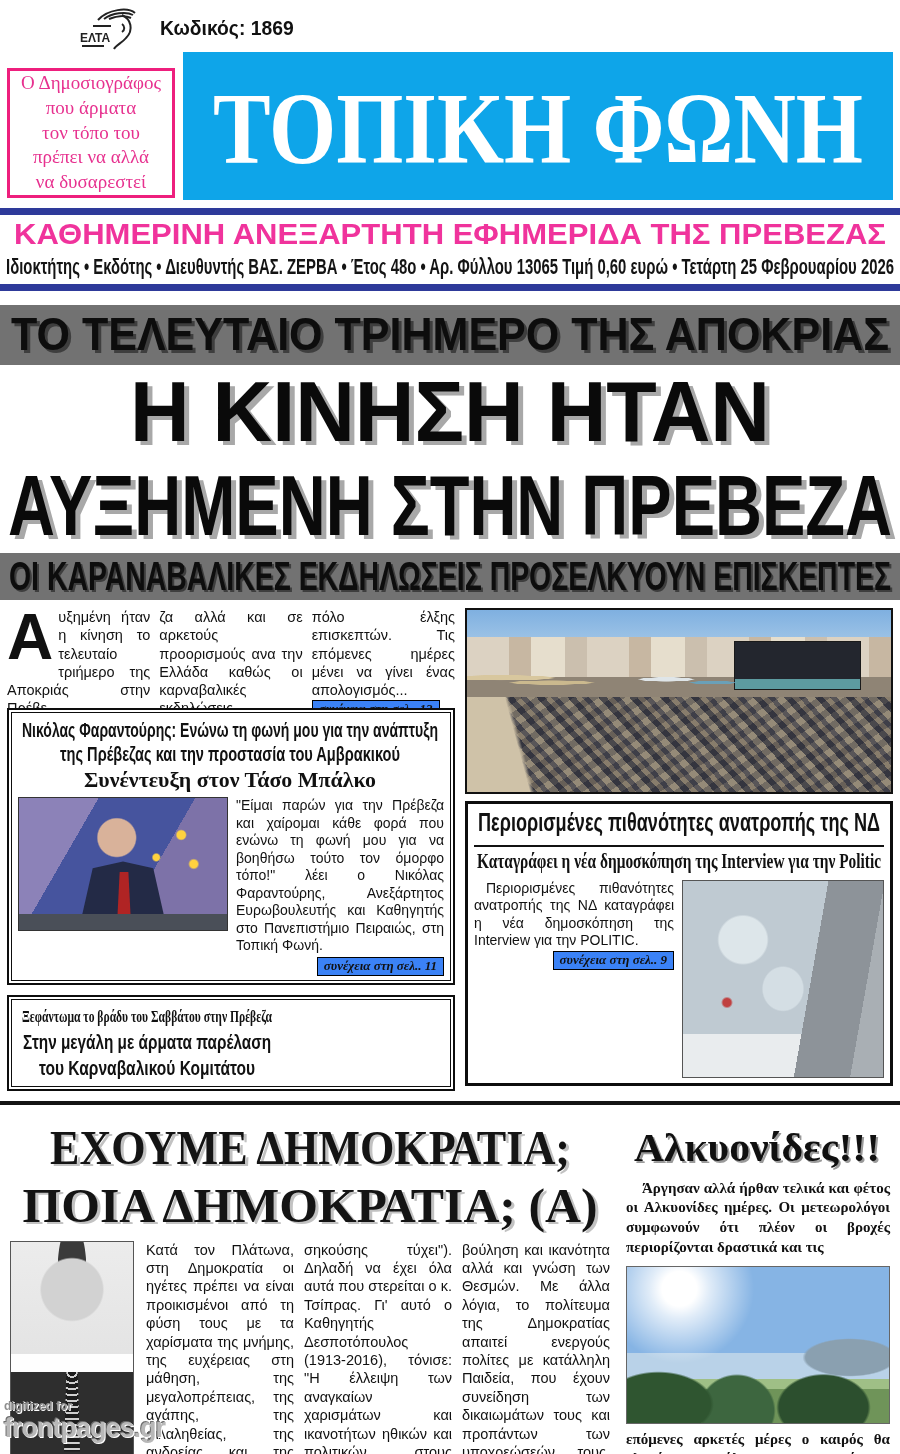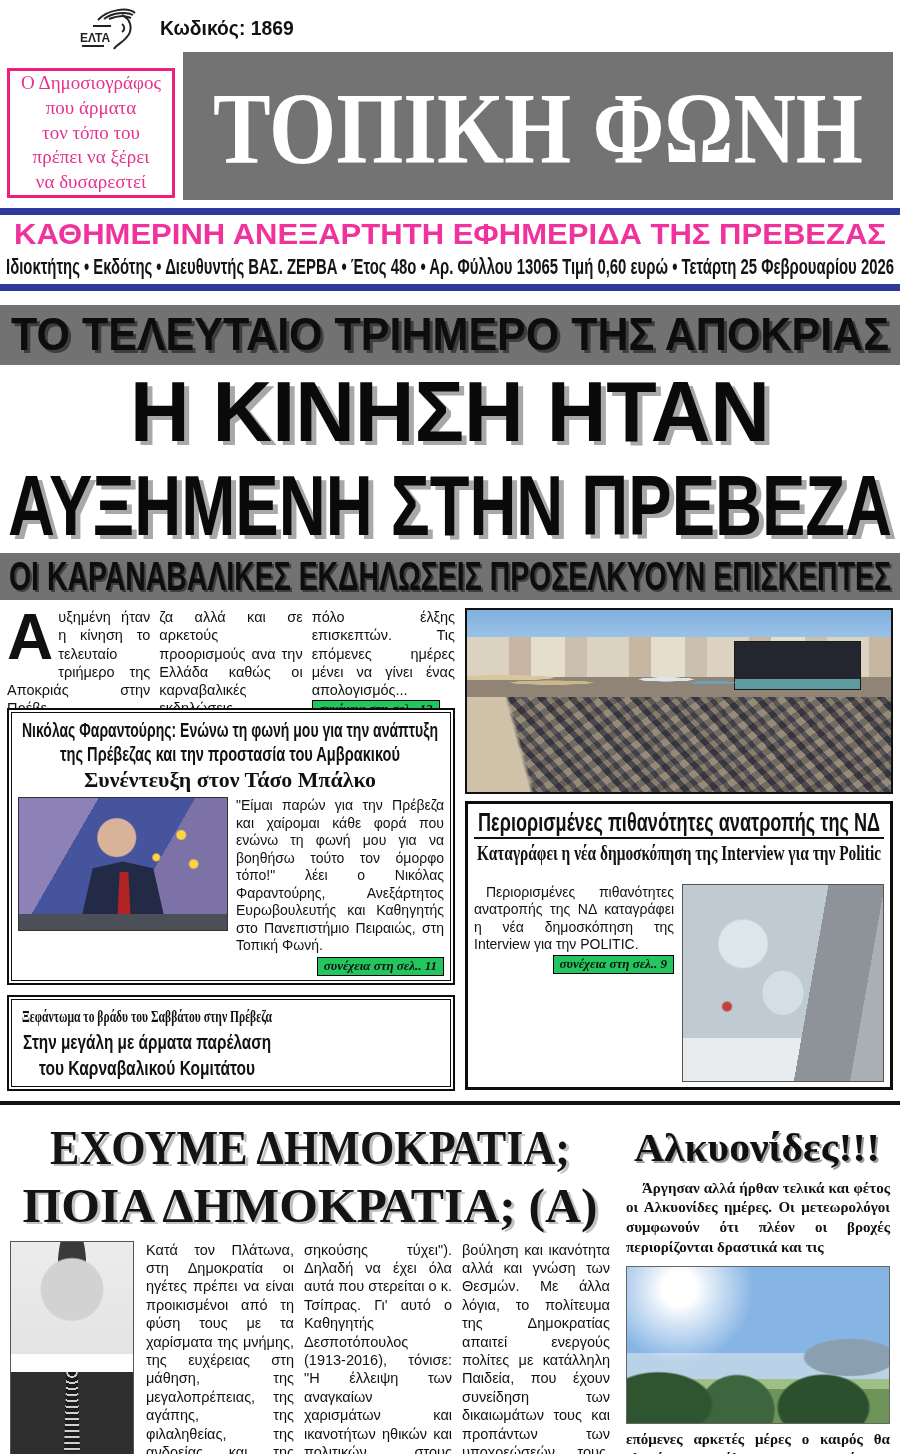--- a/index.html
+++ b/index.html
@@ -16,21 +16,21 @@
   .elta-logo text { font:bold 12px "Liberation Sans",sans-serif; fill:#222; stroke:none; }
   .code-label { font-weight:bold; font-size:21px; letter-spacing:0; transform:scaleX(.92); transform-origin:left; }
 
   
   .mastrow { display:flex; gap:8px; padding:0 7px; height:152px; }
   .motto-box {
     width:168px; margin-top:16px; height:130px; border:3px solid #ee1f7d;
     display:flex; flex-direction:column; justify-content:center; align-items:center;
     font-family:"Liberation Serif", serif; font-size:19px; color:#e7318f; line-height:1.3;
   }
-  .masthead { flex:1; background:#737373; display:flex; align-items:center; justify-content:center; height:148px; }
+  .masthead { flex:1; background:#0ea5e9; display:flex; align-items:center; justify-content:center; height:148px; }
   .masthead text { font-family:"Liberation Serif",serif; font-weight:bold; fill:#fff; }
 
   .rule-blue { height:7px; background:#2e3a9a; margin-top:4px; }
   .fit-line { display:block; }
   .subtitle-svg text { font-family:"Liberation Sans",sans-serif; font-weight:bold; fill:#f0339c; }
   .info-svg text { font-family:"Liberation Sans",sans-serif; font-weight:bold; fill:#141414; }
 
   
   .graybar { background:#727272; margin-top:14px; }
   .graybar text { font-family:"Liberation Sans",sans-serif; font-weight:bold; }
@@ -61,21 +61,21 @@
   }
   .iv-photo .suit { position:absolute; bottom:0; left:22%; width:56%; height:52%;
     background:#232a46; clip-path:polygon(12% 100%, 24% 10%, 50% 0, 76% 10%, 88% 100%); }
   .iv-photo .tie { position:absolute; bottom:0; left:47%; width:7%; height:44%; background:#b22, #b22; background:#b02424; clip-path:polygon(20% 0,80% 0,100% 100%,0 100%); }
   .iv-photo .desk { position:absolute; bottom:0; left:0; width:100%; height:12%; background:#4a4f58; }
   .iv-text { flex:1; font-size:14px; line-height:1.25; text-align:justify; }
 
   .cont-row { text-align:right; margin-top:2px; }
   .cont-box {
     display:inline-block; border:1px solid #000; padding:0 6px 1px;
-    font:bold italic 13px "Liberation Serif", serif; background:#22c55e;
+    font:bold italic 13px "Liberation Serif", serif; background:#3b82f6;
   }
 
   .parade-box { margin-top:10px; }
   .parade-flex { display:flex; gap:8px; align-items:center; }
   .parade-photo { width:168px; height:84px; position:relative; border:1px solid #333; overflow:hidden;
     background:
       radial-gradient(ellipse at 28% 32%, #d98a4f 0 16%, rgba(217,138,79,0) 17%),
       radial-gradient(circle at 30% 26%, #e8b07a 0 9%, rgba(232,176,122,0) 10%),
       radial-gradient(circle at 62% 20%, #cf4f9d 0 4%, rgba(207,79,157,0) 5%),
       radial-gradient(circle at 78% 30%, #4fc0cf 0 4%, rgba(79,192,207,0) 5%),
@@ -104,24 +104,24 @@
       radial-gradient(ellipse at 20% 55%, #cbb98e 0 8%, rgba(203,185,142,0) 9%),
       radial-gradient(ellipse at 47% 45%, #dfe5e8 0 8%, rgba(223,229,232,0) 9%),
       radial-gradient(ellipse at 58% 55%, #6aa0b8 0 6%, rgba(106,160,184,0) 7%); }
   .crowd-photo .crowd { position:absolute; bottom:0; left:0; width:100%; height:52%;
     background:
       linear-gradient(75deg, #cfc2a8 0 14%, rgba(207,194,168,0) 15%),
       repeating-linear-gradient(48deg, rgba(32,36,52,.62) 0 6px, rgba(128,116,98,.42) 6px 11px, rgba(44,48,66,.55) 11px 16px, rgba(160,150,128,.38) 16px 23px),
       repeating-linear-gradient(-33deg, rgba(28,30,44,.5) 0 7px, rgba(140,130,110,.3) 7px 14px); }
 
   .poll-box { margin-top:7px; border:3px solid #0d0d0d; padding:3px 6px 5px; }
-  .poll-title-wrap { border-bottom:2px solid #111; padding-bottom:0; }
+  .poll-title-wrap { border-bottom:2px solid #111; padding-bottom:8px; }
   .poll-title text { font-family:"Liberation Sans",sans-serif; font-weight:bold; fill:#111; }
   .poll-sub text { font-family:"Liberation Serif",serif; font-weight:bold; fill:#111; }
-  .poll-body { display:flex; gap:8px; margin-top:16px; }
+  .poll-body { display:flex; gap:8px; margin-top:4px; }
   .poll-text { width:200px; font-size:14px; line-height:1.24; text-align:justify; }
   .poll-text p + p { margin-top:2px; }
   .poll-text .indent { text-indent:12px; }
   .poll-photo { flex:1; height:198px; border:1px solid #555; overflow:hidden;
     background:
       radial-gradient(ellipse at 30% 30%, #dde6ea 0 12%, rgba(221,230,234,0) 13%),
       radial-gradient(ellipse at 50% 55%, #d4dee4 0 14%, rgba(212,222,228,0) 15%),
       radial-gradient(circle at 22% 62%, #c04040 0 2%, rgba(192,64,64,0) 3%),
       linear-gradient(100deg, rgba(195,205,212,0) 0 62%, #8d9399 62% 86%, #a9afb4 86% 100%),
       linear-gradient(180deg, #bfcad2 0 78%, #e9ecee 78% 100%); }
@@ -183,21 +183,21 @@
       <path d="M4 40 L26 40" stroke-width="1"></path>
     </svg>
     <div class="code-label">Κωδικός: 1869</div>
   </div>
 
   <div class="mastrow">
     <div class="motto-box">
       <div>Ο Δημοσιογράφος</div>
       <div>που άρματα</div>
       <div>τον τόπο του</div>
-      <div>πρέπει να ξέρει</div>
+      <div>πρέπει να αλλά</div>
       <div>να δυσαρεστεί</div>
     </div>
     <div class="masthead">
       <svg width="672" height="122">
         <text x="336" y="98" font-size="102" text-anchor="middle" textLength="650" lengthAdjust="spacingAndGlyphs">ΤΟΠΙΚΗ ΦΩΝΗ</text>
       </svg>
     </div>
   </div>
 
   <div class="rule-blue"></div>
@@ -360,14 +360,18 @@
         <text x="133" y="44" font-size="40" text-anchor="middle" textLength="246" lengthAdjust="spacingAndGlyphs" fill="#9a9a9a">Αλκυονίδες!!!</text>
         <text x="131" y="42" font-size="40" text-anchor="middle" textLength="246" lengthAdjust="spacingAndGlyphs" fill="#101010">Αλκυονίδες!!!</text>
       </svg>
       <p class="alky-p indent">Άργησαν αλλά ήρθαν τελικά και φέτος οι Αλκυονίδες ημέρες. Οι μετεωρολόγοι συμφωνούν ότι πλέον οι βροχές περιορίζονται δραστικά και τις</p>
       <div class="nature-photo"></div>
       <p class="alky-p">επόμενες αρκετές μέρες ο καιρός θα γλυκάνει με ήλιο στις περισσότερες περιοχές της χώρας και ήπιες θερμοκρασίες.</p>
 
     </div>
   </div>
 
+  <div class="watermark">
+    <div class="wm-small">digitized for</div>
+    <div class="wm-big">frontpages.gr</div>
+  </div>
 
 </div>
 
 </body></html>

